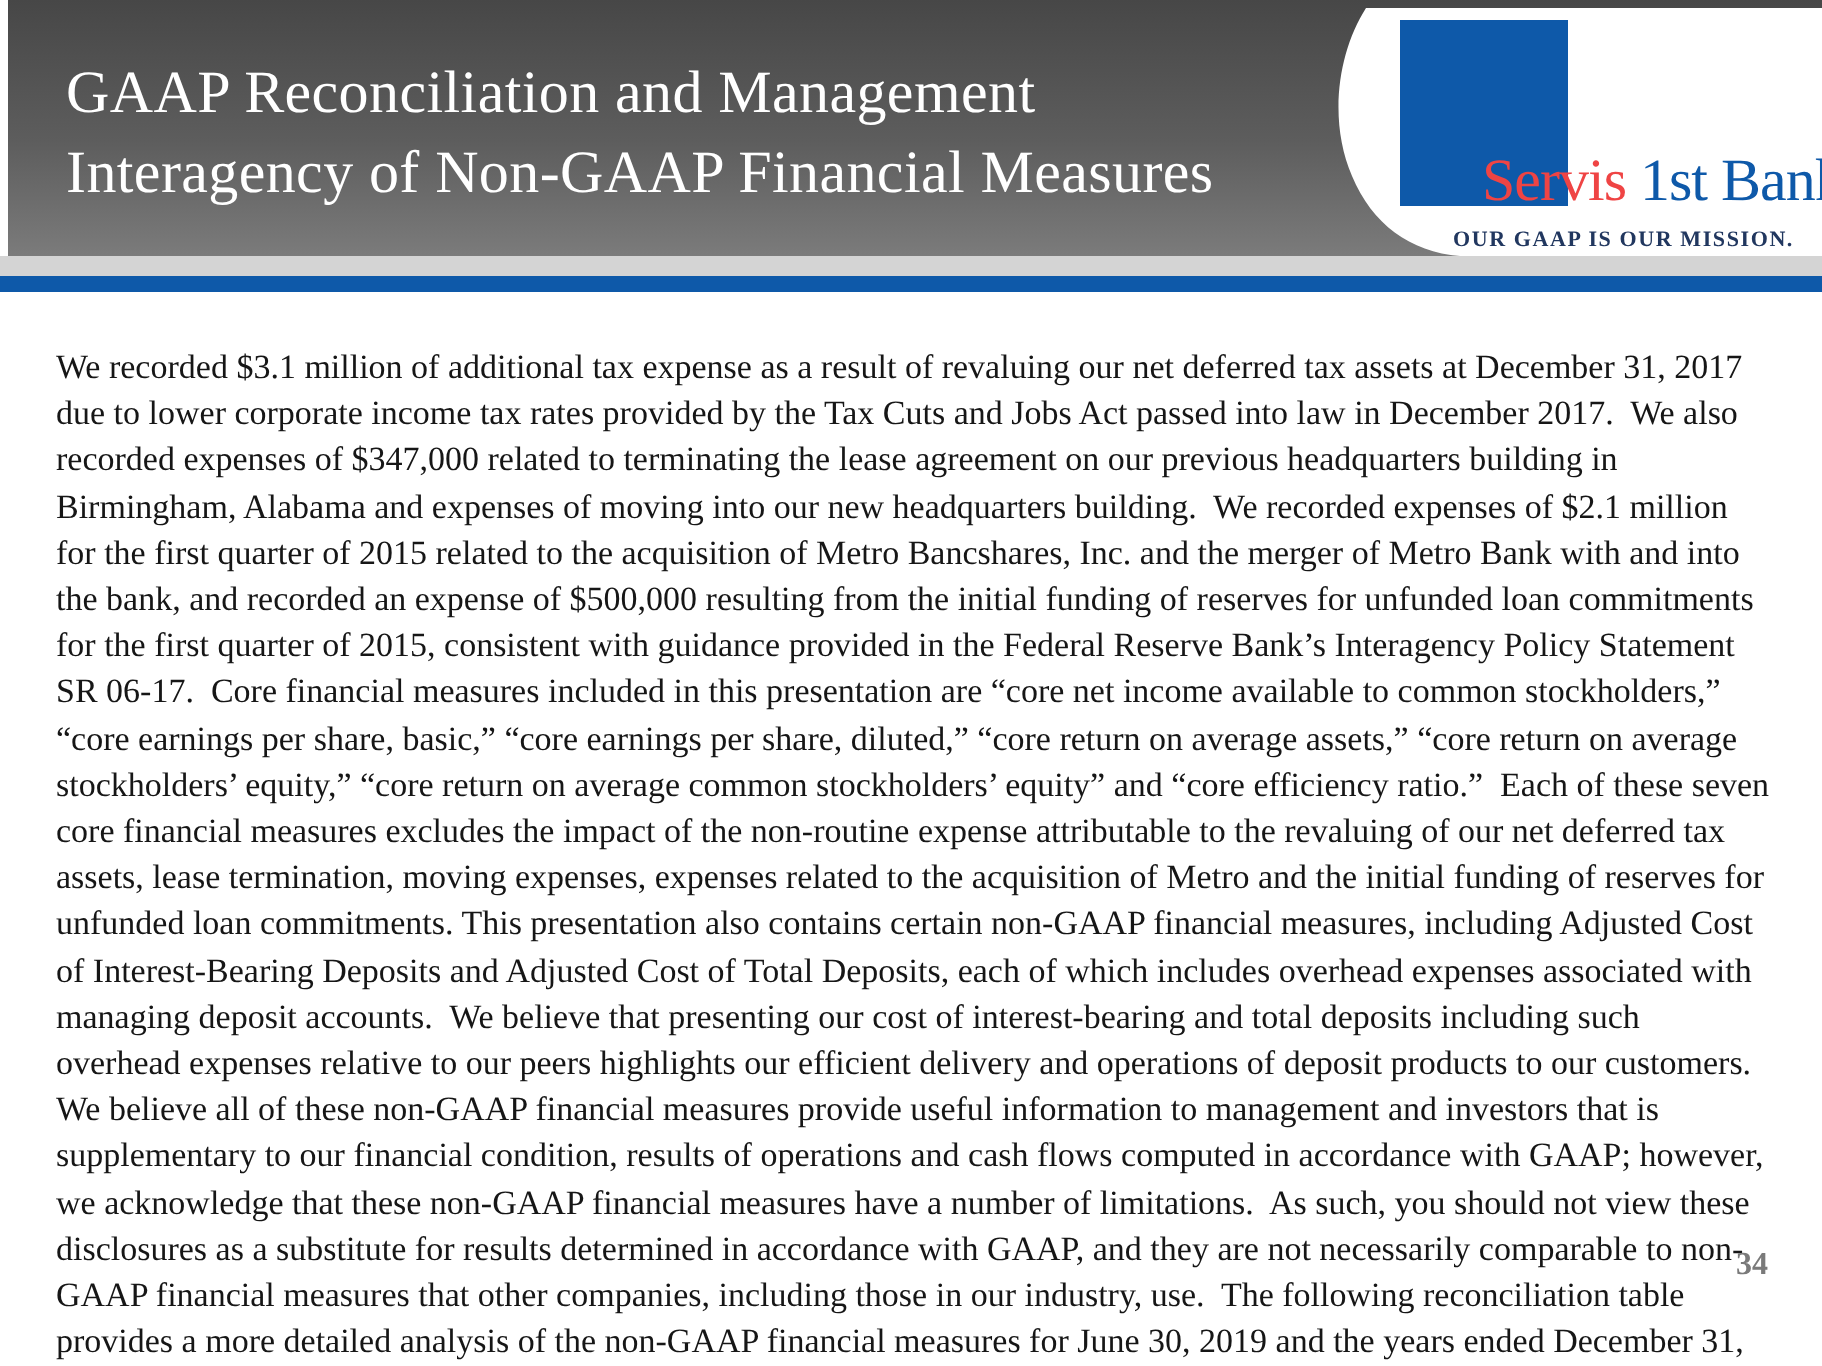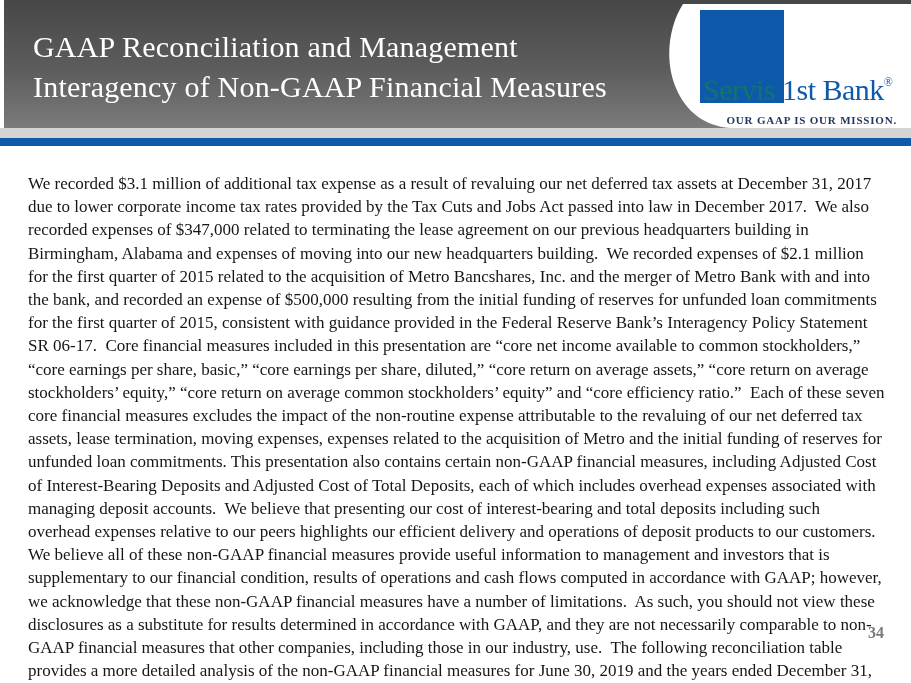--- a/index.html
+++ b/index.html
@@ -21,21 +21,21 @@
   
   .divider-gray { position:absolute; left:0; top:128px; width:911px; height:10px; background:var(--divider_gray); }
   .divider-blue { position:absolute; left:0; top:138px; width:911px; height:8px;  background:var(--accent_blue); }
   
   .logo-svg { position:absolute; left:650px; top:0; width:261px; height:128px; }
   .logo-square { position:absolute; left:700px; top:10px; width:84px; height:93px; background:var(--accent_blue); }
   .logo-text {
     position:absolute; left:703px; top:66px; font-size:30px; letter-spacing:-0.5px;
     white-space:nowrap; line-height:32px;
   }
-  .logo-text .servis { color:#0f766e; }
+  .logo-text .servis { color:#ef4444;margin-left:38px; }
   .logo-text .bank { color:var(--accent_blue); margin-left:7px;text-align:center; }
   .logo-text .reg { color:var(--accent_blue); font-size:12px; vertical-align:14px; letter-spacing:0; }
   .tagline {
     position:absolute; left:650px; top:114px; width:254px; text-align:right; padding-right:7px;
     font-size:11px; font-weight:bold; letter-spacing:0.8px; color:var(--tagline_navy);
     box-sizing:border-box;
   }
   
   .body-text {
     position:absolute; left:28px; top:172px; width:858px;

